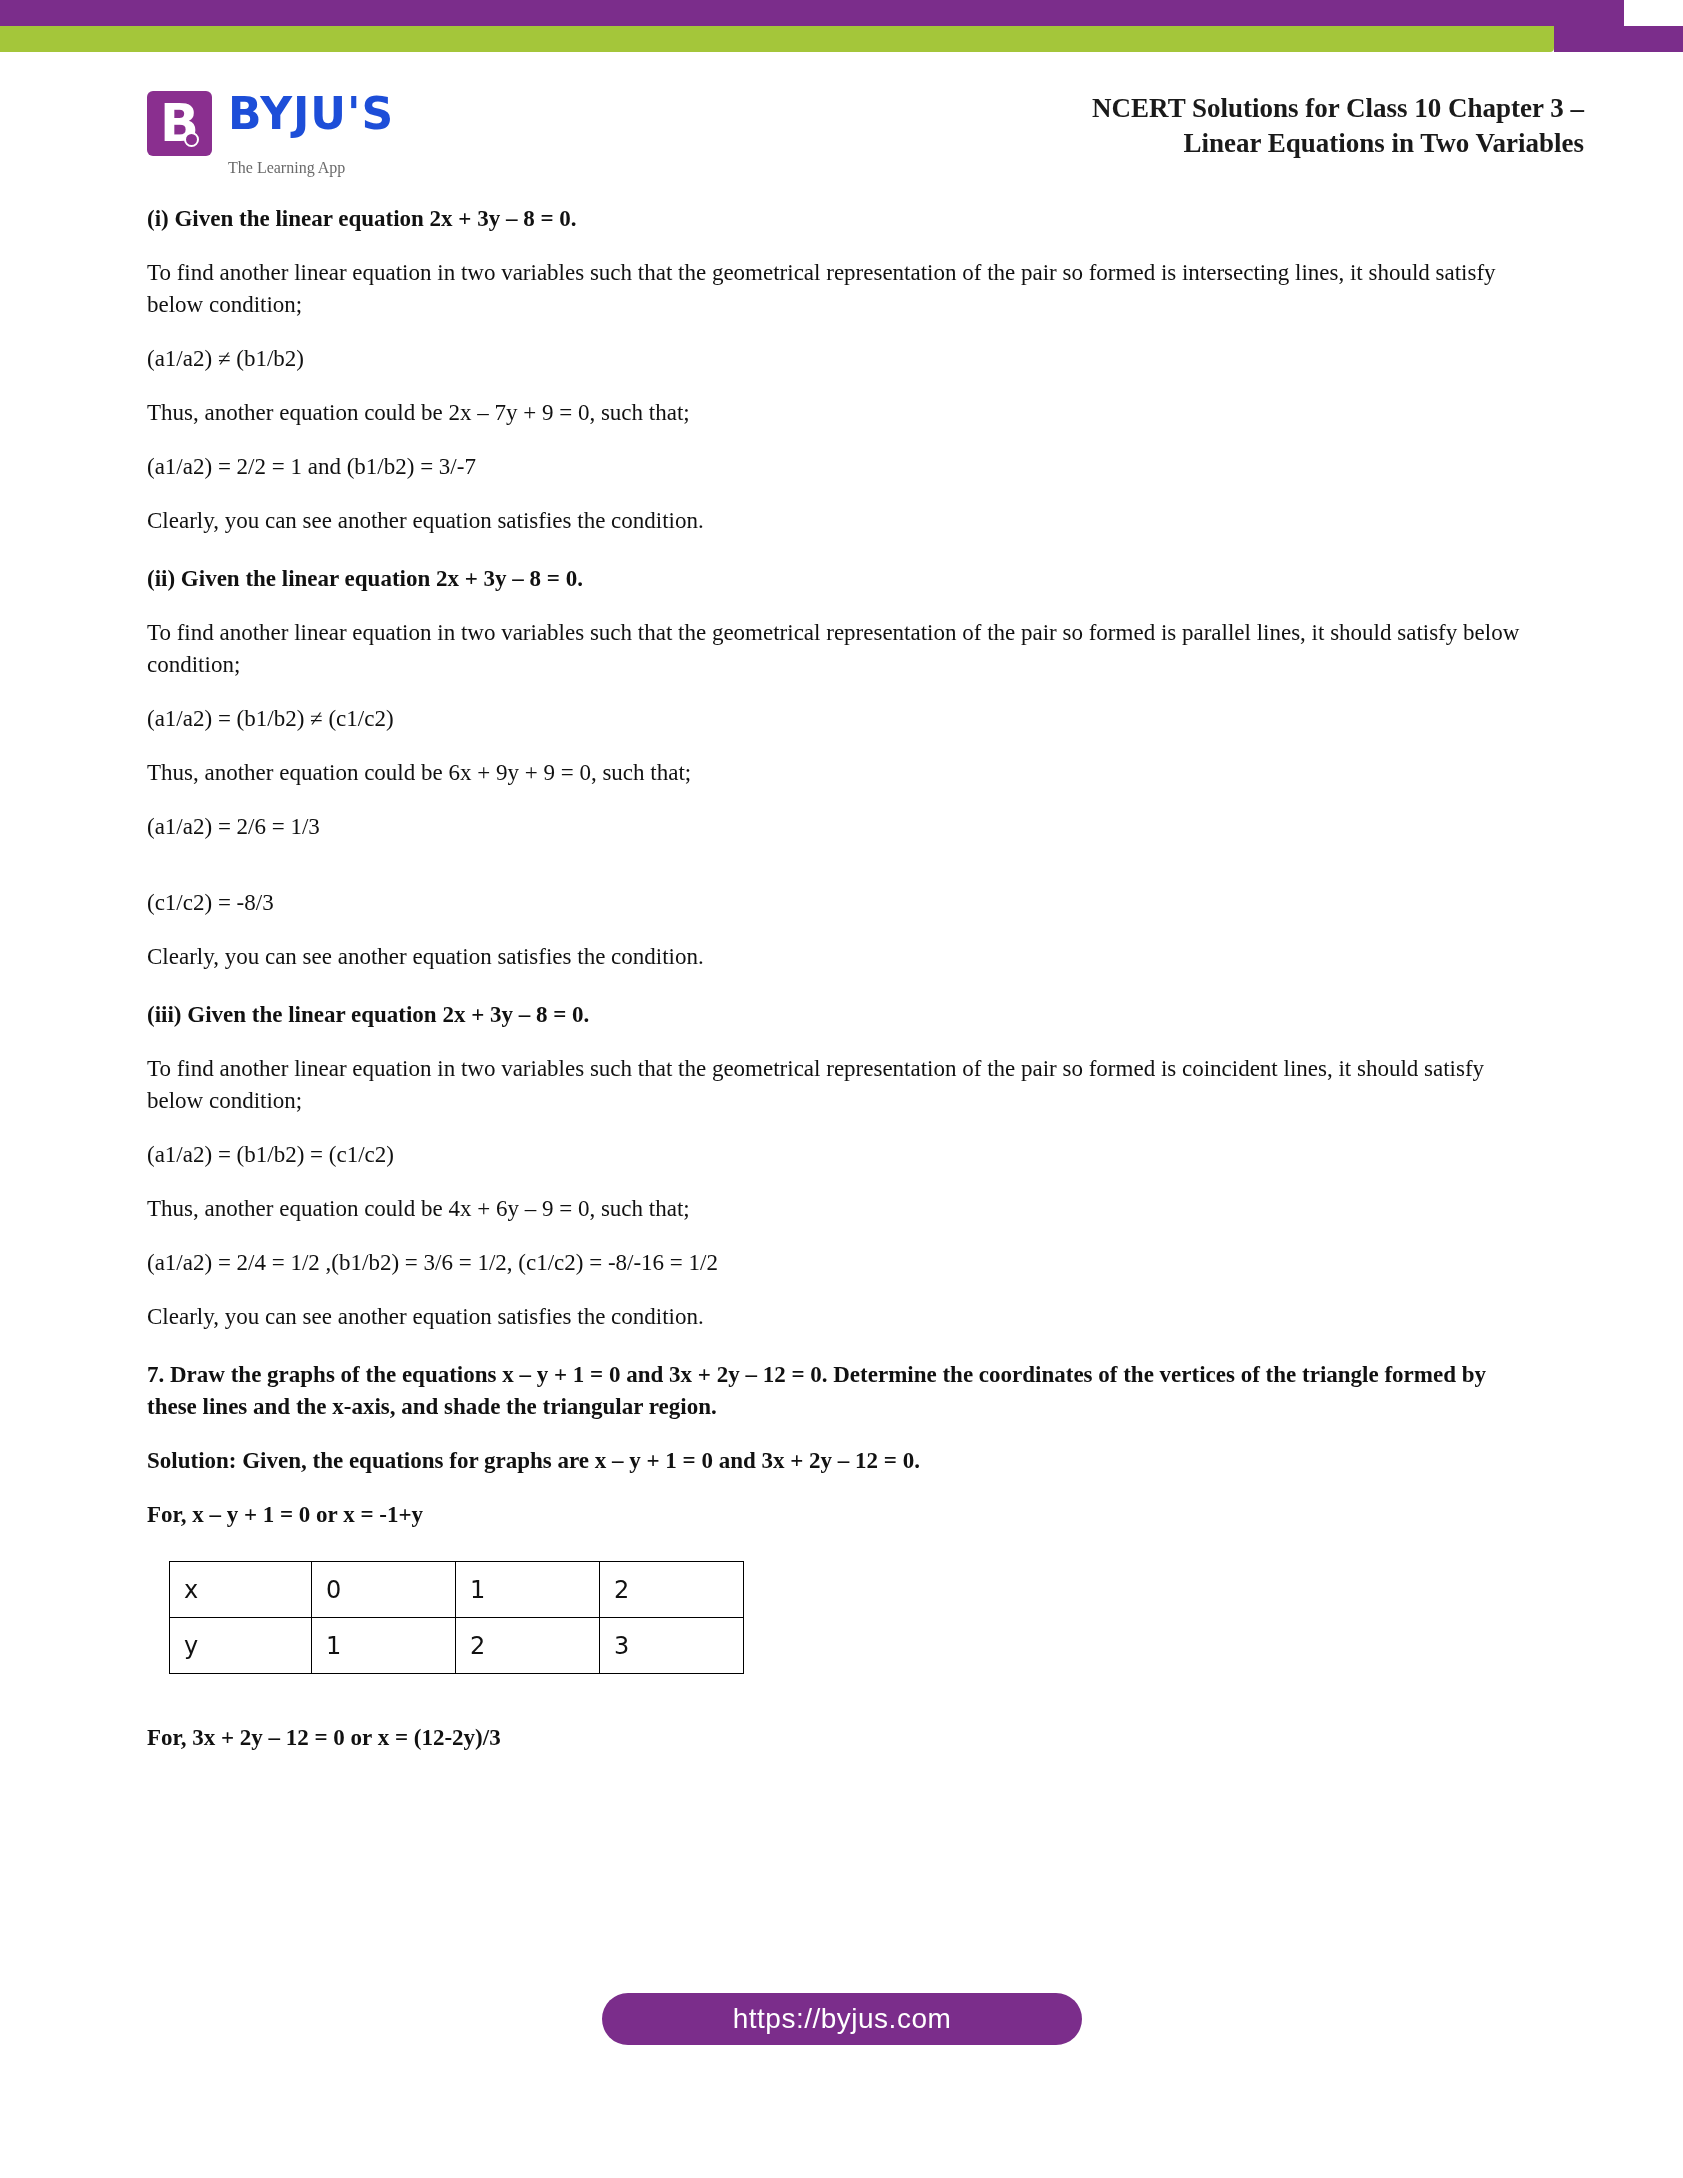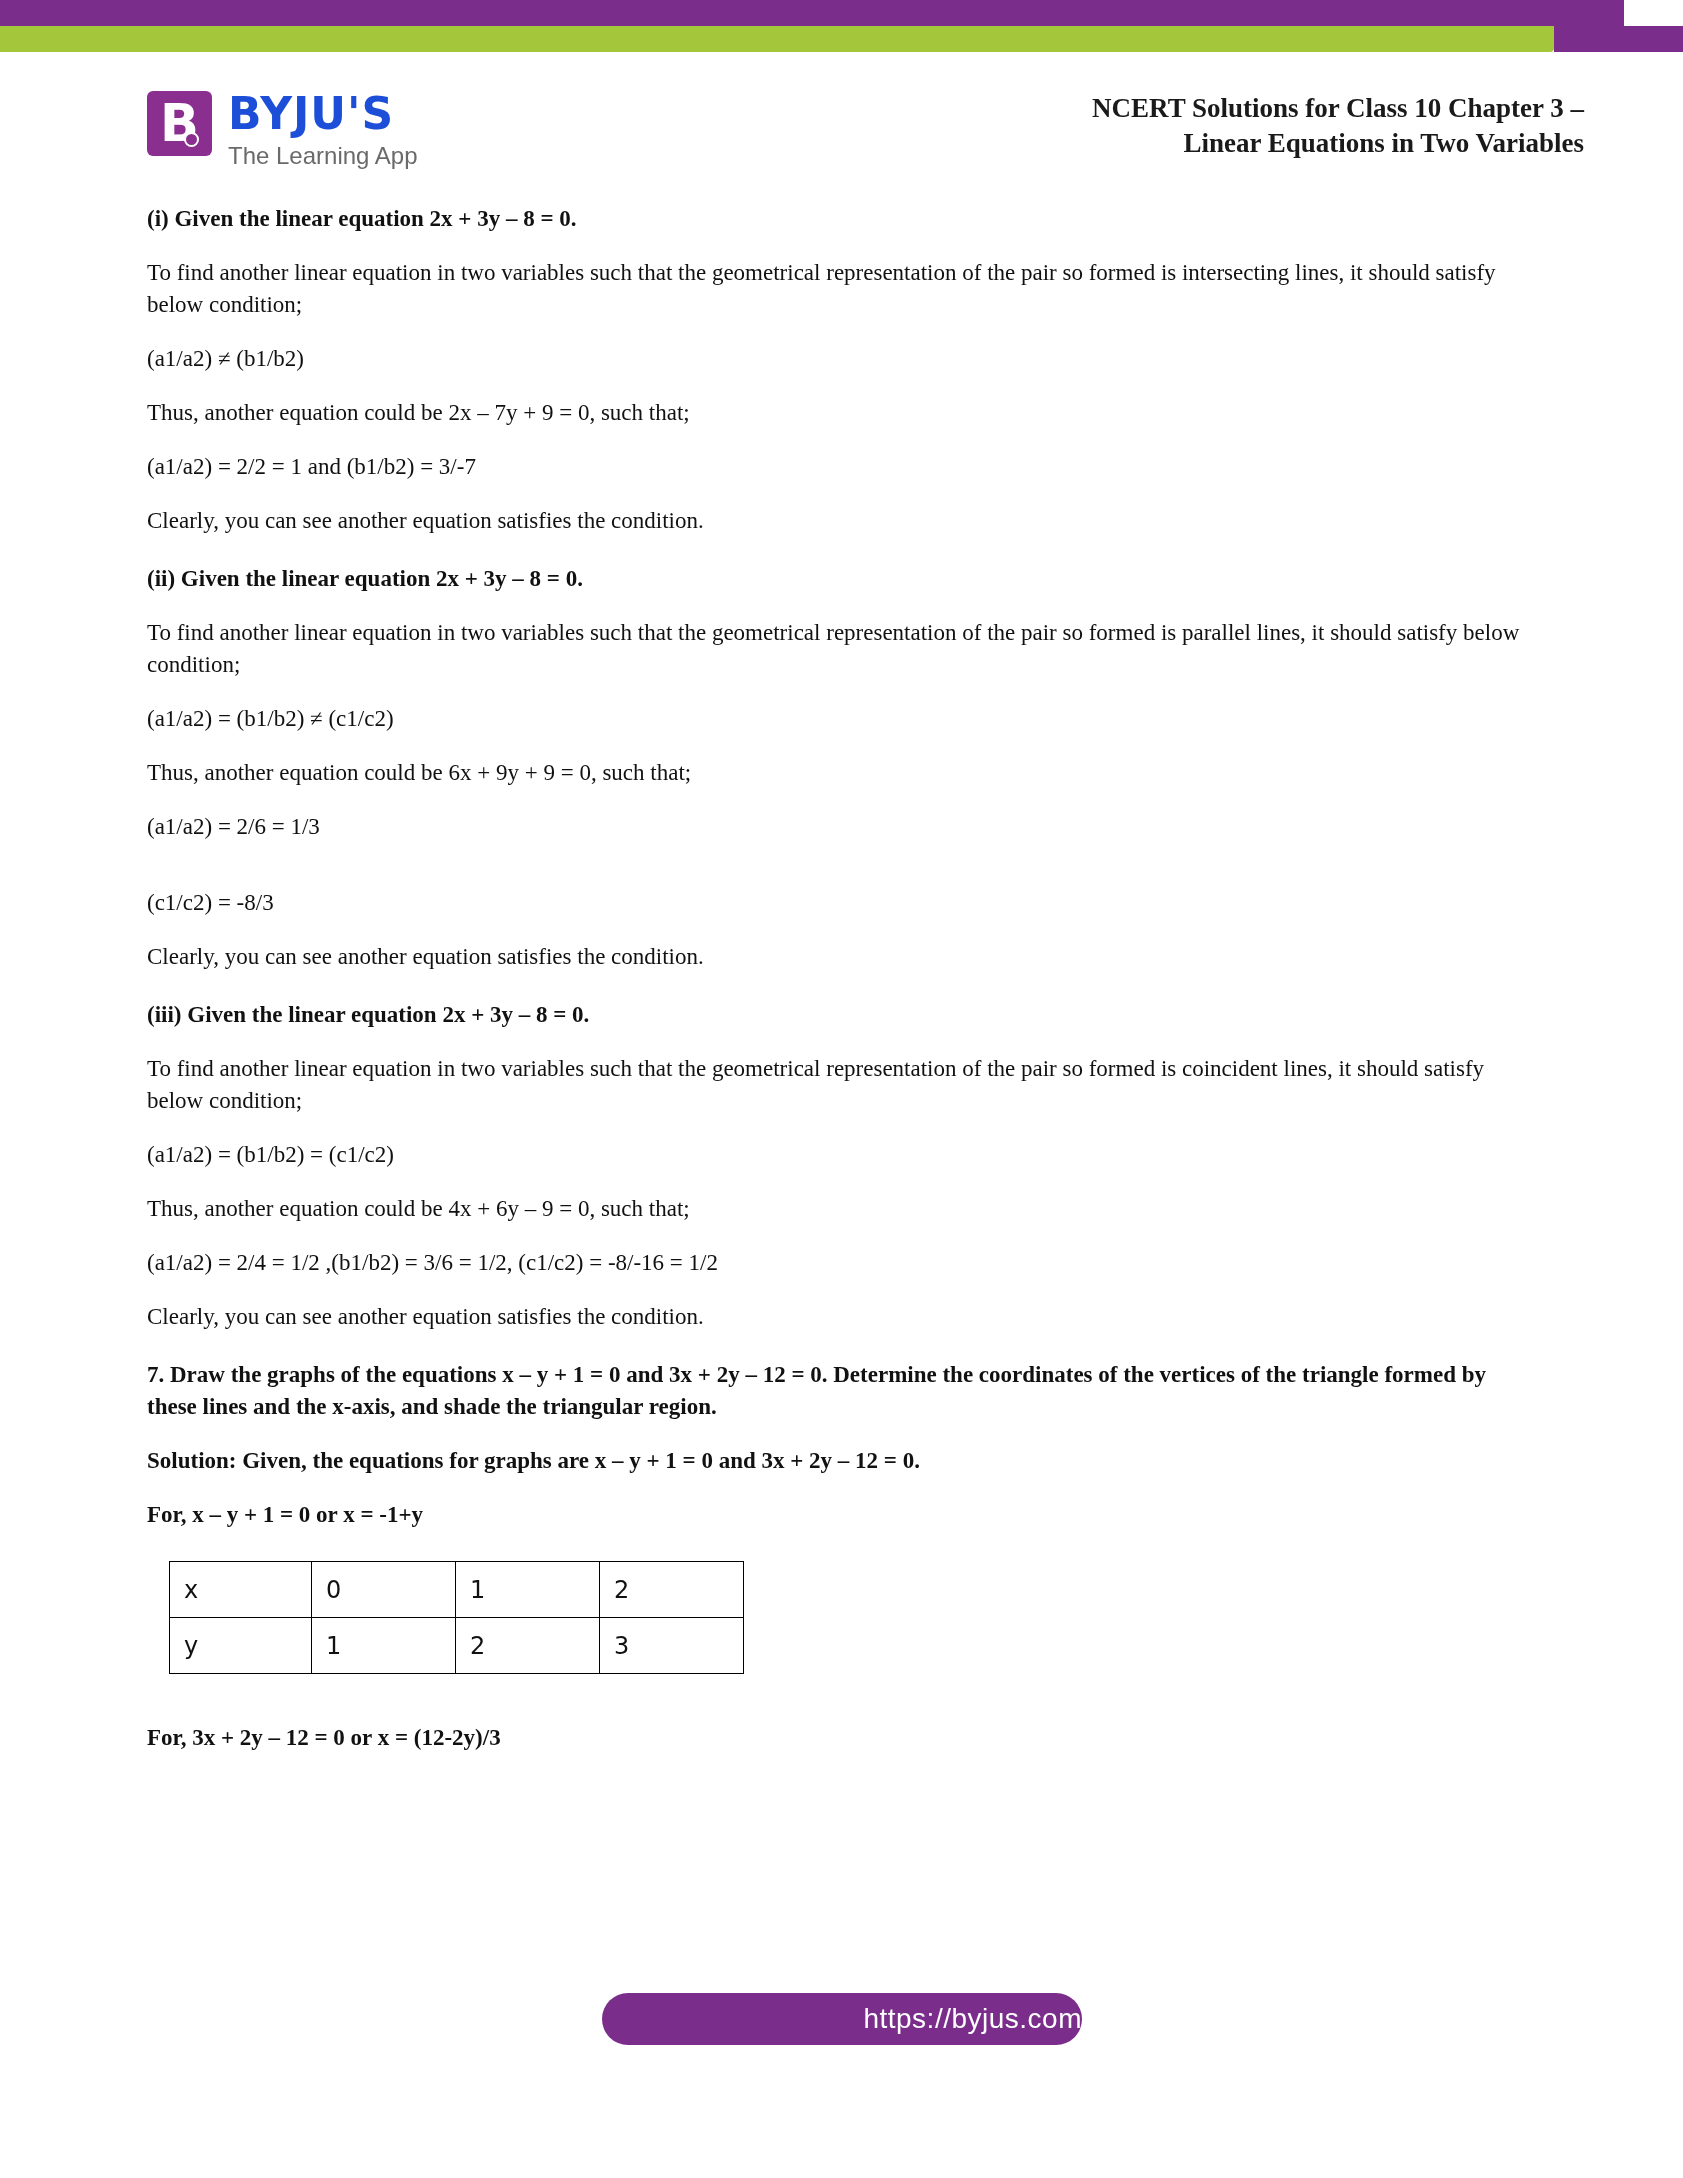--- a/index.html
+++ b/index.html
@@ -103,25 +103,25 @@
   }
   .logo-text .byjus {
     font-family: "DejaVu Sans", sans-serif;
     font-weight: bold;
     font-size: 44px;
     letter-spacing: 1px;
     color: #1d4ed8;
     line-height: 46px;
   }
   .logo-text .tagline {
-    font-family: Liberation Sans, sans-serif;
-    font-size: 24px;
+    font-family: Liberation Serif, serif;
+    font-size: 16px;
     color: #6a6a6a;
     line-height: 26px;
-    margin-top: 6px;
+    margin-top: 18px;
   }
   .doc-title {
     position: absolute;
     right: 99px;
     top: 14px;
     text-align: right;
     font-family: "Liberation Serif", serif;
     font-weight: bold;
     font-size: 27px;
     line-height: 35px;
@@ -175,21 +175,21 @@
     position: absolute;
     left: 602px;
     top: 1993px;
     width: 480px;
     height: 52px;
     background: #7b2d8b;
     border-radius: 27px;
   }
   .footer-pill span {
     display: block;
-    text-align: right;
+    text-align: center;
     line-height: 52px;
     color: #ffffff;
     font-family: "Liberation Sans", sans-serif;
     font-size: 28px;
     letter-spacing: 0.5px;
   }
 </style>
 </head>
 <body>
 

